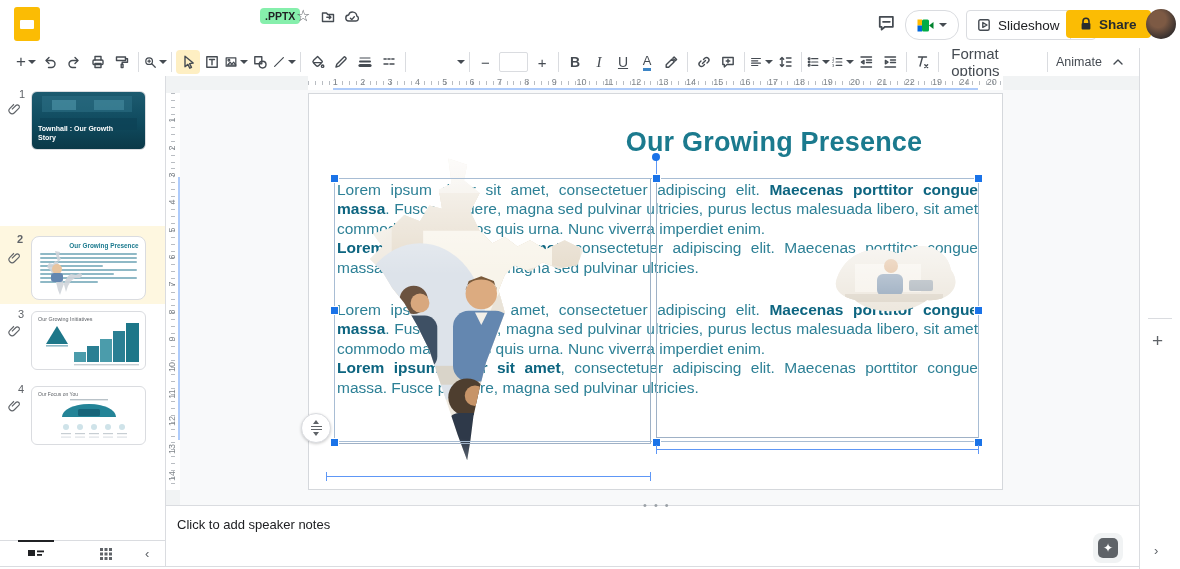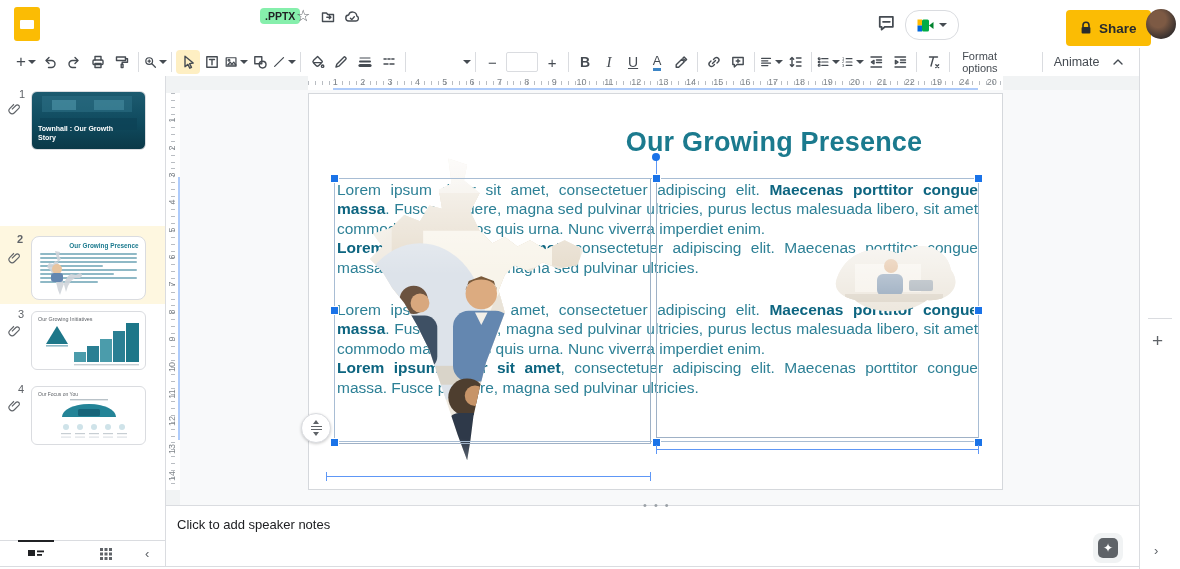--- a/index.html
+++ b/index.html
@@ -10,21 +10,21 @@
   .ic path,.ic rect,.ic circle,.ic line{stroke:#454b52;fill:none;stroke-width:1.4;stroke-linecap:round;stroke-linejoin:round;}
   .tbtn{display:flex;align-items:center;justify-content:center;height:24px;min-width:24px;border-radius:4px;cursor:pointer;}
   .tbtn.sel{background:#feefc3;}
   .caret{width:0;height:0;border-left:4px solid transparent;border-right:4px solid transparent;border-top:4px solid #454b52;margin-left:2px;}
   .tdiv{width:1px;height:20px;background:#dadce0;margin:0 4px;}
   
   .hdr-title{font-size:15px;color:#202124;}
   .pptx{background:#86efac;color:#202124;font-size:10.5px;font-weight:bold;padding:2px 5px;border-radius:4px;margin-left:8px;}
   .menu-item{font-size:13px;color:#202124;margin-right:17px;cursor:pointer;}
   .lastedit{font-size:12.5px;color:#5f6368;text-decoration:underline;}
-  .share{display:flex;align-items:center;gap:7px;background:#fbbc04;border-radius:4px;height:36px;padding:0 14px;font-size:13.5px;font-weight:bold;color:#272b2e;cursor:pointer;}
+  .share{display:flex;align-items:center;gap:7px;background:#fbbc04;border-radius:4px;height:28px;padding:0 14px;font-size:13.5px;font-weight:bold;color:#272b2e;cursor:pointer;}
   .slideshow{display:flex;align-items:center;border:1px solid #dadce0;border-radius:4px;height:28px;cursor:pointer;}
   .slideshow .lbl{font-size:13.5px;color:#202124;padding:0 10px 0 6px;}
   
   .hruler{left:165px;top:76px;width:975px;height:14px;background:#f1f3f4;overflow:hidden;}
   .hruler .page{position:absolute;left:143px;top:0;width:695px;height:14px;background:#fff;}
   .hruler .ticks{position:absolute;left:143px;top:5px;width:695px;height:4px;background:repeating-linear-gradient(to right,#b9bdc2 0 1px,transparent 1px 6.85px);}
   .hruler .selmark{position:absolute;left:168px;top:12px;width:645px;height:2px;background:#aecbfa;}
   .hruler span{position:absolute;top:1px;transform:translateX(-50%);font-size:9px;color:#80868b;}
   .vruler{left:165px;top:90px;width:15px;height:415px;background:#f1f3f4;overflow:hidden;}
   .vruler .page{position:absolute;top:3px;left:0;height:397px;width:15px;background:#fff;}
@@ -101,20 +101,29 @@
     </div>
     <div class="abs" style="left:905px;top:10px;width:52px;height:28px;border:1px solid #dadce0;border-radius:14px;display:flex;align-items:center;justify-content:center;gap:3px;cursor:pointer;">
       <svg style="width:17px;height:13px;" viewBox="0 0 17 13">
         <rect x="0.5" y="0.5" width="4.5" height="6" fill="#ffba00"></rect>
         <rect x="0.5" y="6.5" width="4.5" height="6" fill="#0066da"></rect>
         <rect x="5" y="0.5" width="7" height="12" rx="1.5" fill="#00ac47"></rect>
         <path d="M12 6.5 16.5 3v7z" fill="#00832d"></path>
       </svg>
       <span class="caret"></span>
     </div>
+    <div class="slideshow abs" style="left:966px;top:10px;">
+      <svg class="ic" style="margin-left:9px;" viewBox="0 0 16 16">
+          <rect x="2.8" y="2.8" width="10.4" height="10.4" rx="1.5"></rect>
+          <path d="M6.8 5.6v4.8L11 8z" fill="#202124" stroke="none"></path>
+        </svg>
+      <span class="lbl">Slideshow</span>
+      <span style="width:1px;height:27px;background:#dadce0;"></span>
+      <span style="padding:0 7px;"><span class="caret"></span></span>
+    </div>
     <div class="share abs" style="left:1066px;top:10px;">
       <svg style="width:12px;height:14px;" viewBox="0 0 12 14">
           <path d="M3 6V4.2a3 3 0 0 1 6 0V6" fill="none" stroke="#272b2e" stroke-width="1.6"></path>
           <rect x="1.6" y="6" width="8.8" height="6.5" rx="1" fill="#272b2e"></rect>
         </svg>
       <span>Share</span>
     </div>
     <div class="abs" style="left:1146px;top:9px;width:30px;height:30px;border-radius:50%;background:radial-gradient(circle at 40% 35%,#7d5a44 0 30%,#3c3330 70%,#191714 100%);"></div>
   </div>
 
@@ -308,21 +317,21 @@
       </div>
     <div class="tdiv"></div>
     <div class="tbtn">
         <svg class="ic" viewBox="0 0 16 16">
           <path d="M4.5 3h8M8.5 3 6 12"></path>
           <path d="M10.8 10.8l2.8 2.8M13.6 10.8l-2.8 2.8"></path>
         </svg>
       </div>
     <div class="tdiv"></div>
     <div class="tbtn" style="padding:0 8px;">
-        <span style="font-size:11px;color:#454b52;">Format options</span>
+        <span style="font-size:15px;color:#454b52;">Format options</span>
       </div>
     <div class="tdiv"></div>
     <div class="tbtn" style="padding:0 8px;text-align:right;">
         <span style="font-size:12.5px;color:#454b52;">Animate</span>
       </div>
     <div style="flex:1;"></div>
     <div class="tbtn" style="margin-right:10px;">
         <svg class="ic" viewBox="0 0 16 16">
           <path d="M4 10l4-4 4 4"></path>
         </svg>

